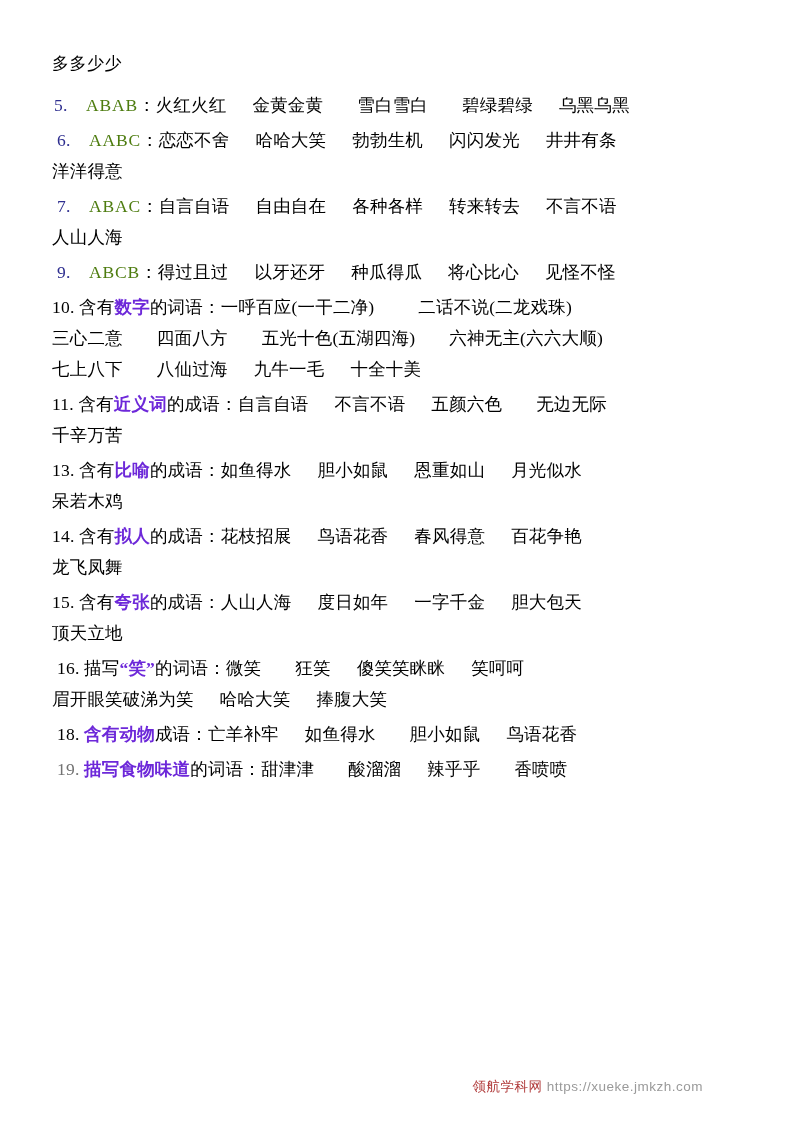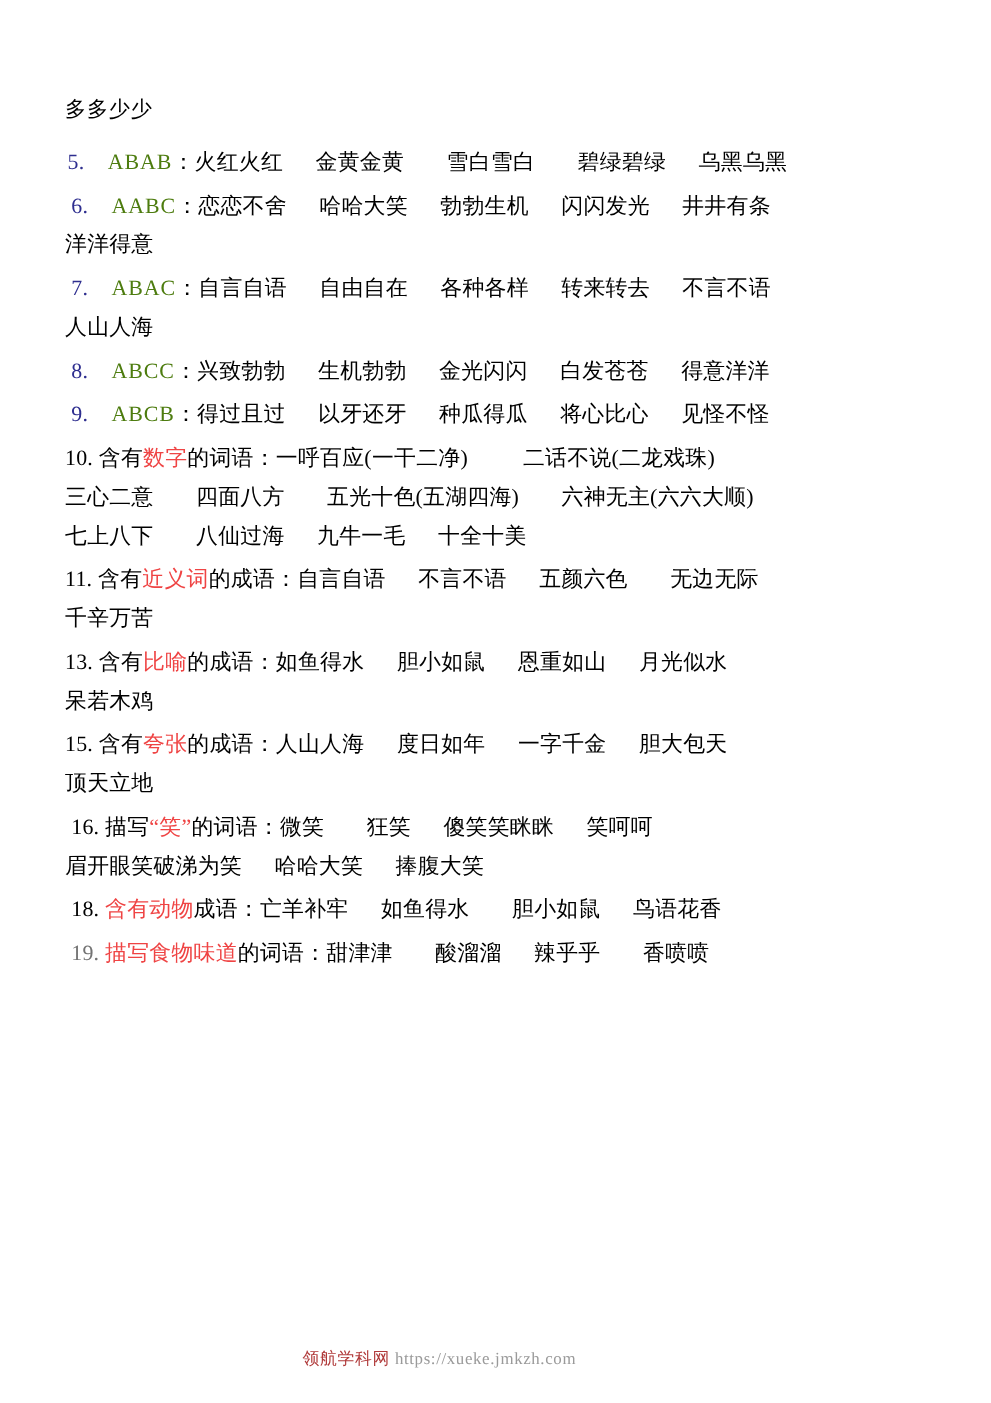--- a/index.html
+++ b/index.html
@@ -13,21 +13,21 @@
     font-family: "Liberation Serif", "DejaVu Serif", serif;
     color: #000000;
     position: relative;
     overflow: hidden;
   }
   .page {
     position: relative;
     width: 703px;
     height: 1122px;
     box-sizing: border-box;
-    padding: 76px 52px 0 52px;
+    padding: 52px 52px 0 52px;
   }
   .doc-heading {
     font-size: 17px;
     line-height: 24px;
     margin: 0 0 14px 0;
     letter-spacing: 0.5px;
   }
   .entry {
     margin: 0 0 4px 0;
     font-size: 17.5px;
@@ -38,42 +38,43 @@
   .entry .num {
     font-family: "Liberation Serif", "DejaVu Serif", serif;
   }
   .blue {
     color: #2e2e8f;
   }
   .blue-dark {
     color: #737373;
   }
   .key {
-    color: #ef4444;
+    color: #6d28d9;
+    font-weight: bold;
   }
   .pattern {
     color: #4d7c0f;
     letter-spacing: 0.8px;
   }
   .gap1 { display: inline-block; width: 14px; }
   .gap2 { display: inline-block; width: 26px; }
   .gap3 { display: inline-block; width: 34px; }
   .gap4 { display: inline-block; width: 44px; }
   .indent-line {
     display: block;
   }
   .watermark {
     position: absolute;
     left: 0;
     right: 0;
     bottom: 26px;
-    text-align: center;
+    text-align: right;
     font-size: 13.5px;
     color: #9a9a9a;
-    font-family: Liberation Serif, serif;
+    font-family: Liberation Sans, sans-serif;
     letter-spacing: 0.5px;
   }
   .wm-red {
     color: #b03a3a;
   }
   .sp-left-5 { padding-left: 5px; }
   .sp-left-2 { padding-left: 2px; }
 </style>
 </head>
 <body>
@@ -90,24 +91,20 @@
   <div class="entry">
     <span class="num blue sp-left-5">6.</span>
     <span class="gap1"></span><span class="pattern">AABC</span><span>：</span><span>恋恋不舍</span><span class="gap2"></span><span>哈哈大笑</span><span class="gap2"></span><span>勃勃生机</span><span class="gap2"></span><span>闪闪发光</span><span class="gap2"></span><span>井井有条</span><span class="indent-line"><span>洋洋得意</span></span>
   </div>
 
   <div class="entry">
     <span class="num blue sp-left-5">7.</span>
     <span class="gap1"></span><span class="pattern">ABAC</span><span>：</span><span>自言自语</span><span class="gap2"></span><span>自由自在</span><span class="gap2"></span><span>各种各样</span><span class="gap2"></span><span>转来转去</span><span class="gap2"></span><span>不言不语</span><span class="indent-line"><span>人山人海</span></span>
   </div>
 
-  <div class="entry">
-    <span class="num blue sp-left-5">8.</span>
-    <span class="gap1"></span><span class="pattern">ABCC</span><span>：</span><span>兴致勃勃</span><span class="gap2"></span><span>生机勃勃</span><span class="gap2"></span><span>金光闪闪</span><span class="gap2"></span><span>白发苍苍</span><span class="gap2"></span><span>得意洋洋</span>
-  </div>
 
   <div class="entry">
     <span class="num blue sp-left-5">9.</span>
     <span class="gap1"></span><span class="pattern">ABCB</span><span>：</span><span>得过且过</span><span class="gap2"></span><span>以牙还牙</span><span class="gap2"></span><span>种瓜得瓜</span><span class="gap2"></span><span>将心比心</span><span class="gap2"></span><span>见怪不怪</span>
   </div>
 
   <div class="entry">
     <span class="num">10.</span>
     <span>含有</span><span class="key">数字</span><span>的词语：</span><span>一呼百应(一干二净)</span><span class="gap4"></span><span>二话不说(二龙戏珠)</span><span class="indent-line"><span>三心二意</span><span class="gap3"></span><span>四面八方</span><span class="gap3"></span><span>五光十色(五湖四海)</span><span class="gap3"></span><span>六神无主(六六大顺)</span></span><span class="indent-line"><span>七上八下</span><span class="gap3"></span><span>八仙过海</span><span class="gap2"></span><span>九牛一毛</span><span class="gap2"></span><span>十全十美</span></span>
   </div>
@@ -116,20 +113,24 @@
     <span class="num">11.</span>
     <span>含有</span><span class="key">近义词</span><span>的成语：</span><span>自言自语</span><span class="gap2"></span><span>不言不语</span><span class="gap2"></span><span>五颜六色</span><span class="gap3"></span><span>无边无际</span><span class="indent-line"><span>千辛万苦</span></span>
   </div>
 
 
   <div class="entry">
     <span class="num">13.</span>
     <span>含有</span><span class="key">比喻</span><span>的成语：</span><span>如鱼得水</span><span class="gap2"></span><span>胆小如鼠</span><span class="gap2"></span><span>恩重如山</span><span class="gap2"></span><span>月光似水</span><span class="indent-line"><span>呆若木鸡</span></span>
   </div>
 
+  <div class="entry">
+    <span class="num">14.</span>
+    <span>含有</span><span class="key">拟人</span><span>的成语：</span><span>花枝招展</span><span class="gap2"></span><span>鸟语花香</span><span class="gap2"></span><span>春风得意</span><span class="gap2"></span><span>百花争艳</span><span class="indent-line"><span>龙飞凤舞</span></span>
+  </div>
 
   <div class="entry">
     <span class="num">15.</span>
     <span>含有</span><span class="key">夸张</span><span>的成语：</span><span>人山人海</span><span class="gap2"></span><span>度日如年</span><span class="gap2"></span><span>一字千金</span><span class="gap2"></span><span>胆大包天</span><span class="indent-line"><span>顶天立地</span></span>
   </div>
 
   <div class="entry">
     <span class="num sp-left-5">16.</span>
     <span>描写</span><span class="key">“笑”</span><span>的词语：</span><span>微笑</span><span class="gap3"></span><span>狂笑</span><span class="gap2"></span><span>傻笑笑眯眯</span><span class="gap2"></span><span>笑呵呵</span><span class="indent-line"><span>眉开眼笑破涕为笑</span><span class="gap2"></span><span>哈哈大笑</span><span class="gap2"></span><span>捧腹大笑</span></span>
   </div>

